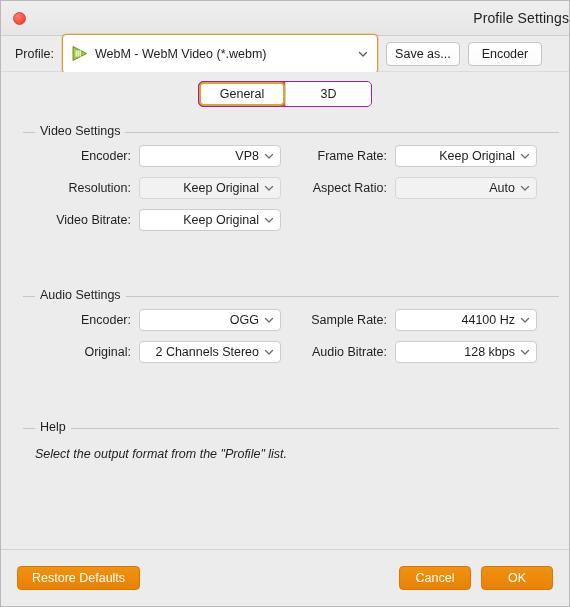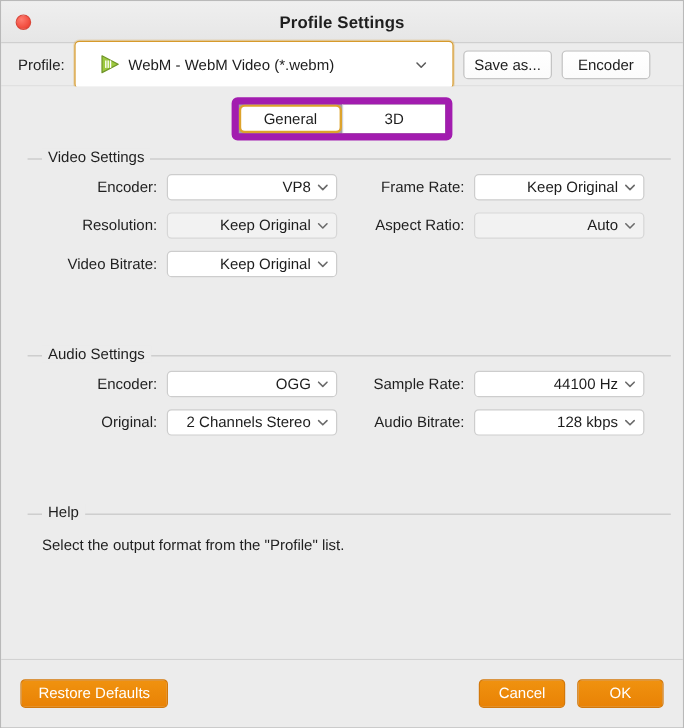--- a/index.html
+++ b/index.html
@@ -28,22 +28,21 @@
 
   
   .titlebar {
     position: relative;
     height: 34px;
     flex: 0 0 34px;
     background: linear-gradient(180deg,#efefef 0%,#e6e6e6 100%);
     border-bottom: 1px solid #cfcfcf;
     display: flex;
     align-items: center;
-    justify-content: center;
-    font-weight: bold;
+    justify-content: flex-end;
   }
   .close-btn {
     position: absolute;
     left: 12px;
     top: 11px;
     width: 13px;
     height: 13px;
     border-radius: 50%;
     background: radial-gradient(circle at 35% 30%, #ff7b6e 0%, #f04a3c 70%, #d8382c 100%);
     border: 1px solid #d9473a;
@@ -74,21 +73,21 @@
   .profile-select {
     position: relative;
     flex: 1 1 auto;
     height: 40px;
     background: #ffffff;
     border: 1px solid #d79a2b;
     border-radius: 4px;
     box-shadow: 0 0 0 1px rgba(215,154,43,0.25);
     display: flex;
     align-items: center;
-    padding: 0 20px;
+    padding: 0 8px;
     box-sizing: border-box;
     max-width: 316px;
   }
   .webm-icon {
     width: 17px;
     height: 17px;
     flex: 0 0 17px;
     margin-right: 7px;
     display: block;
   }
@@ -131,22 +130,22 @@
   
   .tabs-wrap {
     display: flex;
     justify-content: center;
     padding-top: 9px;
   }
   .tabs {
     display: flex;
     border-radius: 5px;
     overflow: hidden;
-    background: #a3a3a3;
-    border: 6px solid #a21caf;
+    background: #ef4444;
+    border: 1px solid #a21caf;
   }
   .tab {
     width: 86px;
     height: 24px;
     line-height: 24px;
     text-align: center;
     font-size: 12.5px;
     color: #1d1d1d;
     background: #ffffff;
     box-sizing: border-box;
@@ -229,20 +228,21 @@
     white-space: nowrap;
     overflow: hidden;
     text-align: right;
   }
 
   
   .help-text {
     font-size: 12.5px;
     color: #1f1f1f;
     padding: 18px 0 0 12px;
+    font-style: italic;
   }
 
   
   .footer {
     flex: 0 0 57px;
     height: 57px;
     background: #ececec;
     border-top: 1px solid #d2d2d2;
     display: flex;
     align-items: center;

